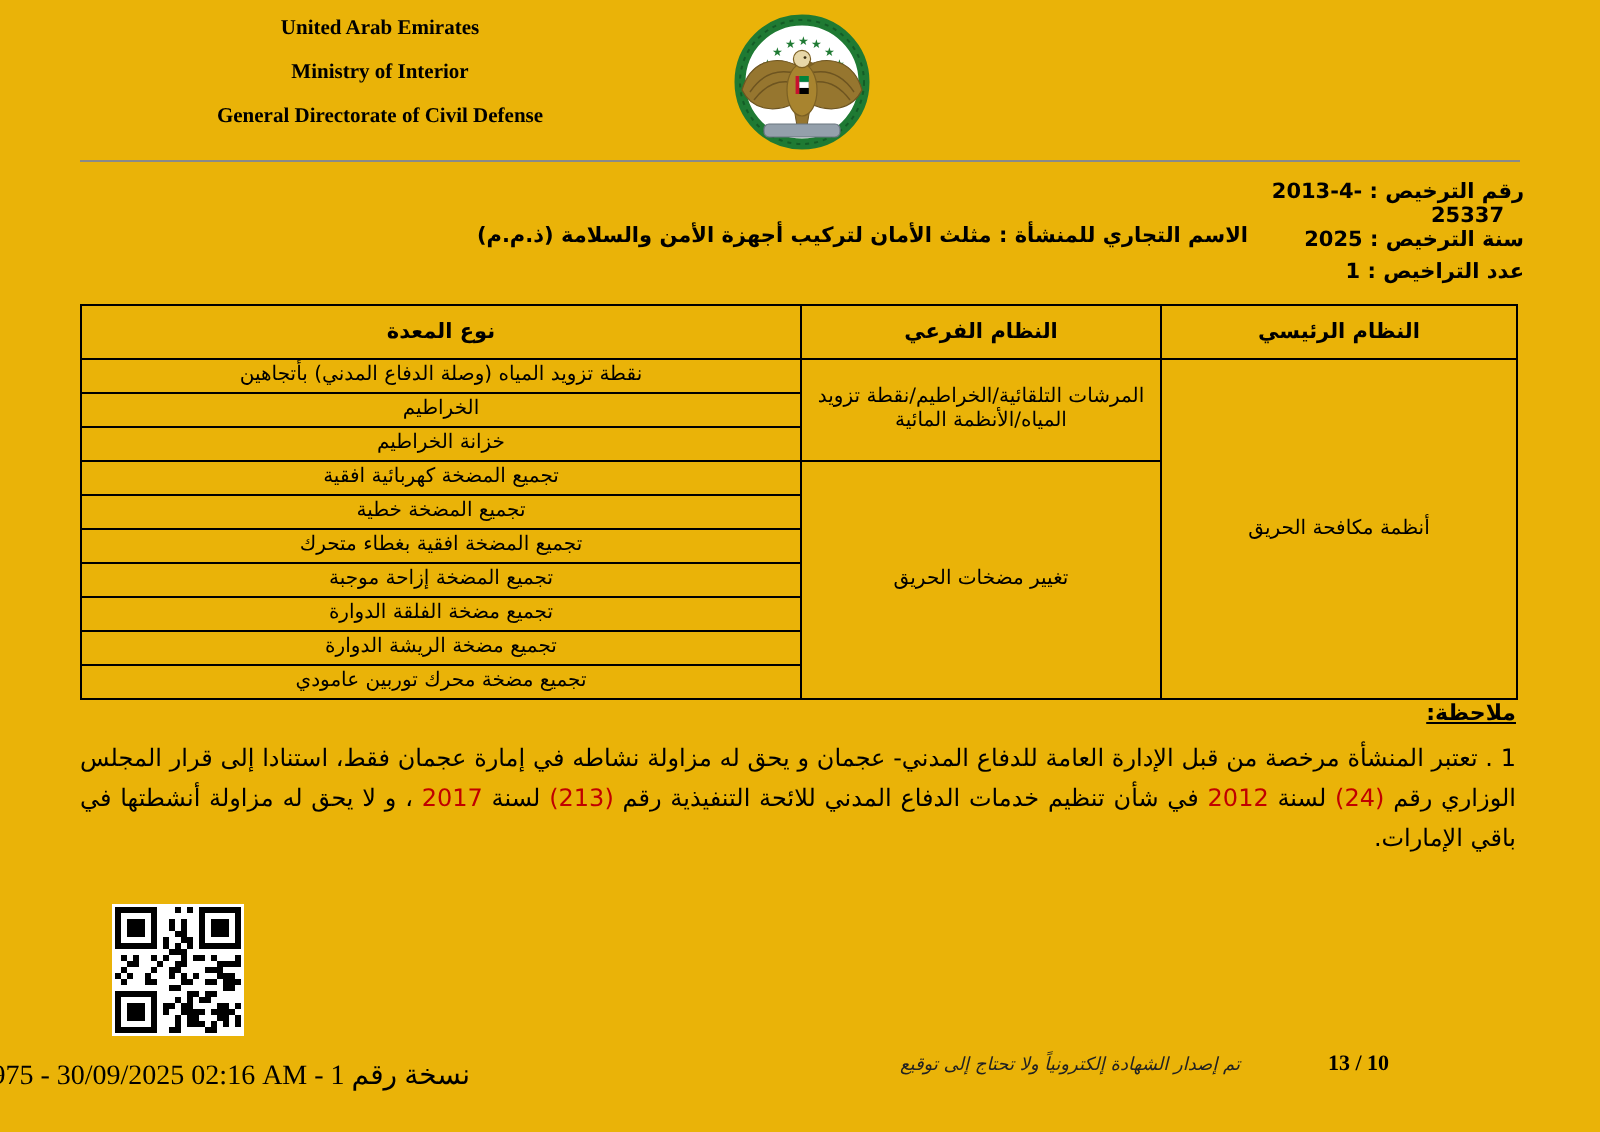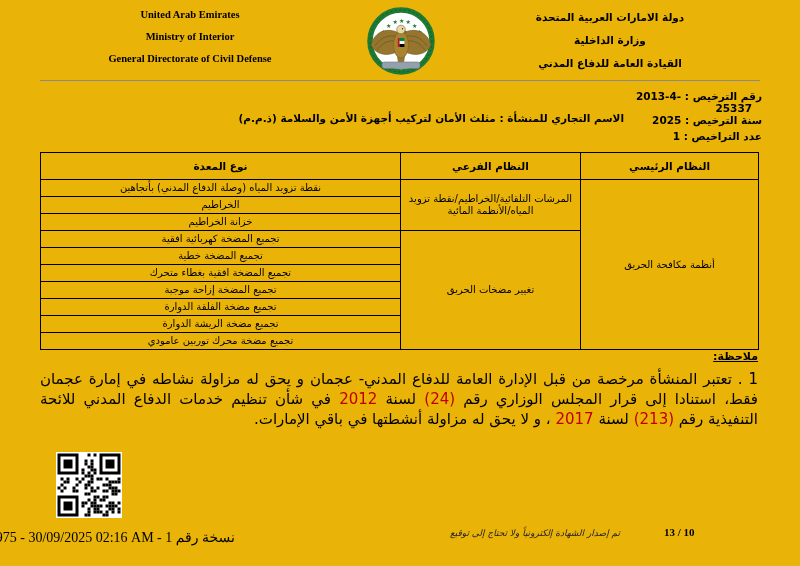--- a/index.html
+++ b/index.html
@@ -23,21 +23,21 @@
   .r4{right:38px;top:130px;}
   .trade{right:176px;top:112px;direction:rtl;font-weight:bold;font-size:10.5px;white-space:nowrap;}
   
   .doc-table{border-collapse:collapse;width:718px;table-layout:fixed;direction:rtl;}
   .doc-table th,.doc-table td{border:1px solid #000;text-align:center;vertical-align:middle;padding:0 2px;}
   .doc-table thead th{height:26px;font-weight:bold;font-size:10.5px;}
   .doc-table tbody td{height:16px;font-size:10px;line-height:1.2;font-weight:normal;margin-top:32px;}
   .tbl-wrap{left:40px;top:152px;}
   
   .note-title{right:42px;top:350px;font-weight:bold;font-size:11px;text-decoration:underline;direction:rtl;}
-  .note1{left:40px;top:369px;width:718px;direction:rtl;text-align:justify;font-size:15px;line-height:20px;}
+  .note1{left:40px;top:369px;width:718px;direction:rtl;text-align:justify;font-size:12px;line-height:20px;}
   .note2{left:40px;top:412px;width:718px;direction:rtl;text-align:right;font-size:10.5px;}
   
   .qr{left:56px;top:452px;}
   .copyline{left:25px;top:529px;width:210px;text-align:center;font-size:14px;
             font-family:"Liberation Serif",serif;direction:rtl;white-space:nowrap;}
   .copyline .v{direction:ltr;unicode-bidi:isolate;}
   .vision{left:248px;top:496px;width:512px;text-align:center;direction:rtl;font-weight:bold;
           font-size:11.5px;text-decoration:underline;white-space:nowrap;}
   .eissue{left:400px;top:528px;width:270px;text-align:center;direction:rtl;font-style:italic;font-size:9px;color:#222;}
   .pageno{left:664px;top:526px;font-family:"Liberation Serif",serif;font-weight:bold;font-size:11px;}
@@ -84,25 +84,20 @@
         <rect x="40.8" y="35" width="1.9" height="9" fill="#c8102e"></rect>
         <rect x="42.7" y="35" width="4.7" height="3" fill="#00843d"></rect>
         <rect x="42.7" y="38" width="4.7" height="3" fill="#ffffff" stroke="#999" stroke-width="0.2"></rect>
         <rect x="42.7" y="41" width="4.7" height="3" fill="#000000"></rect>
       </g>
 
       <rect x="25" y="59" width="38" height="6.5" rx="2.5" fill="#94a0ab" stroke="#6b7680" stroke-width="0.6"></rect>
     </svg>
   </div>
 
-  <div class="abs hdr-ar">
-    <div>دولة الامارات العربية المتحدة</div>
-    <div>وزارة الداخلية</div>
-    <div>القيادة العامة للدفاع المدني</div>
-  </div>
 
   <div class="abs rule"></div>
 
   <div class="abs lic r1">
     <span>رقم الترخيص :</span>
     <span class="v">2013-4-</span>
   </div>
   <div class="abs lic r2">
     <span class="v">25337</span>
   </div>

